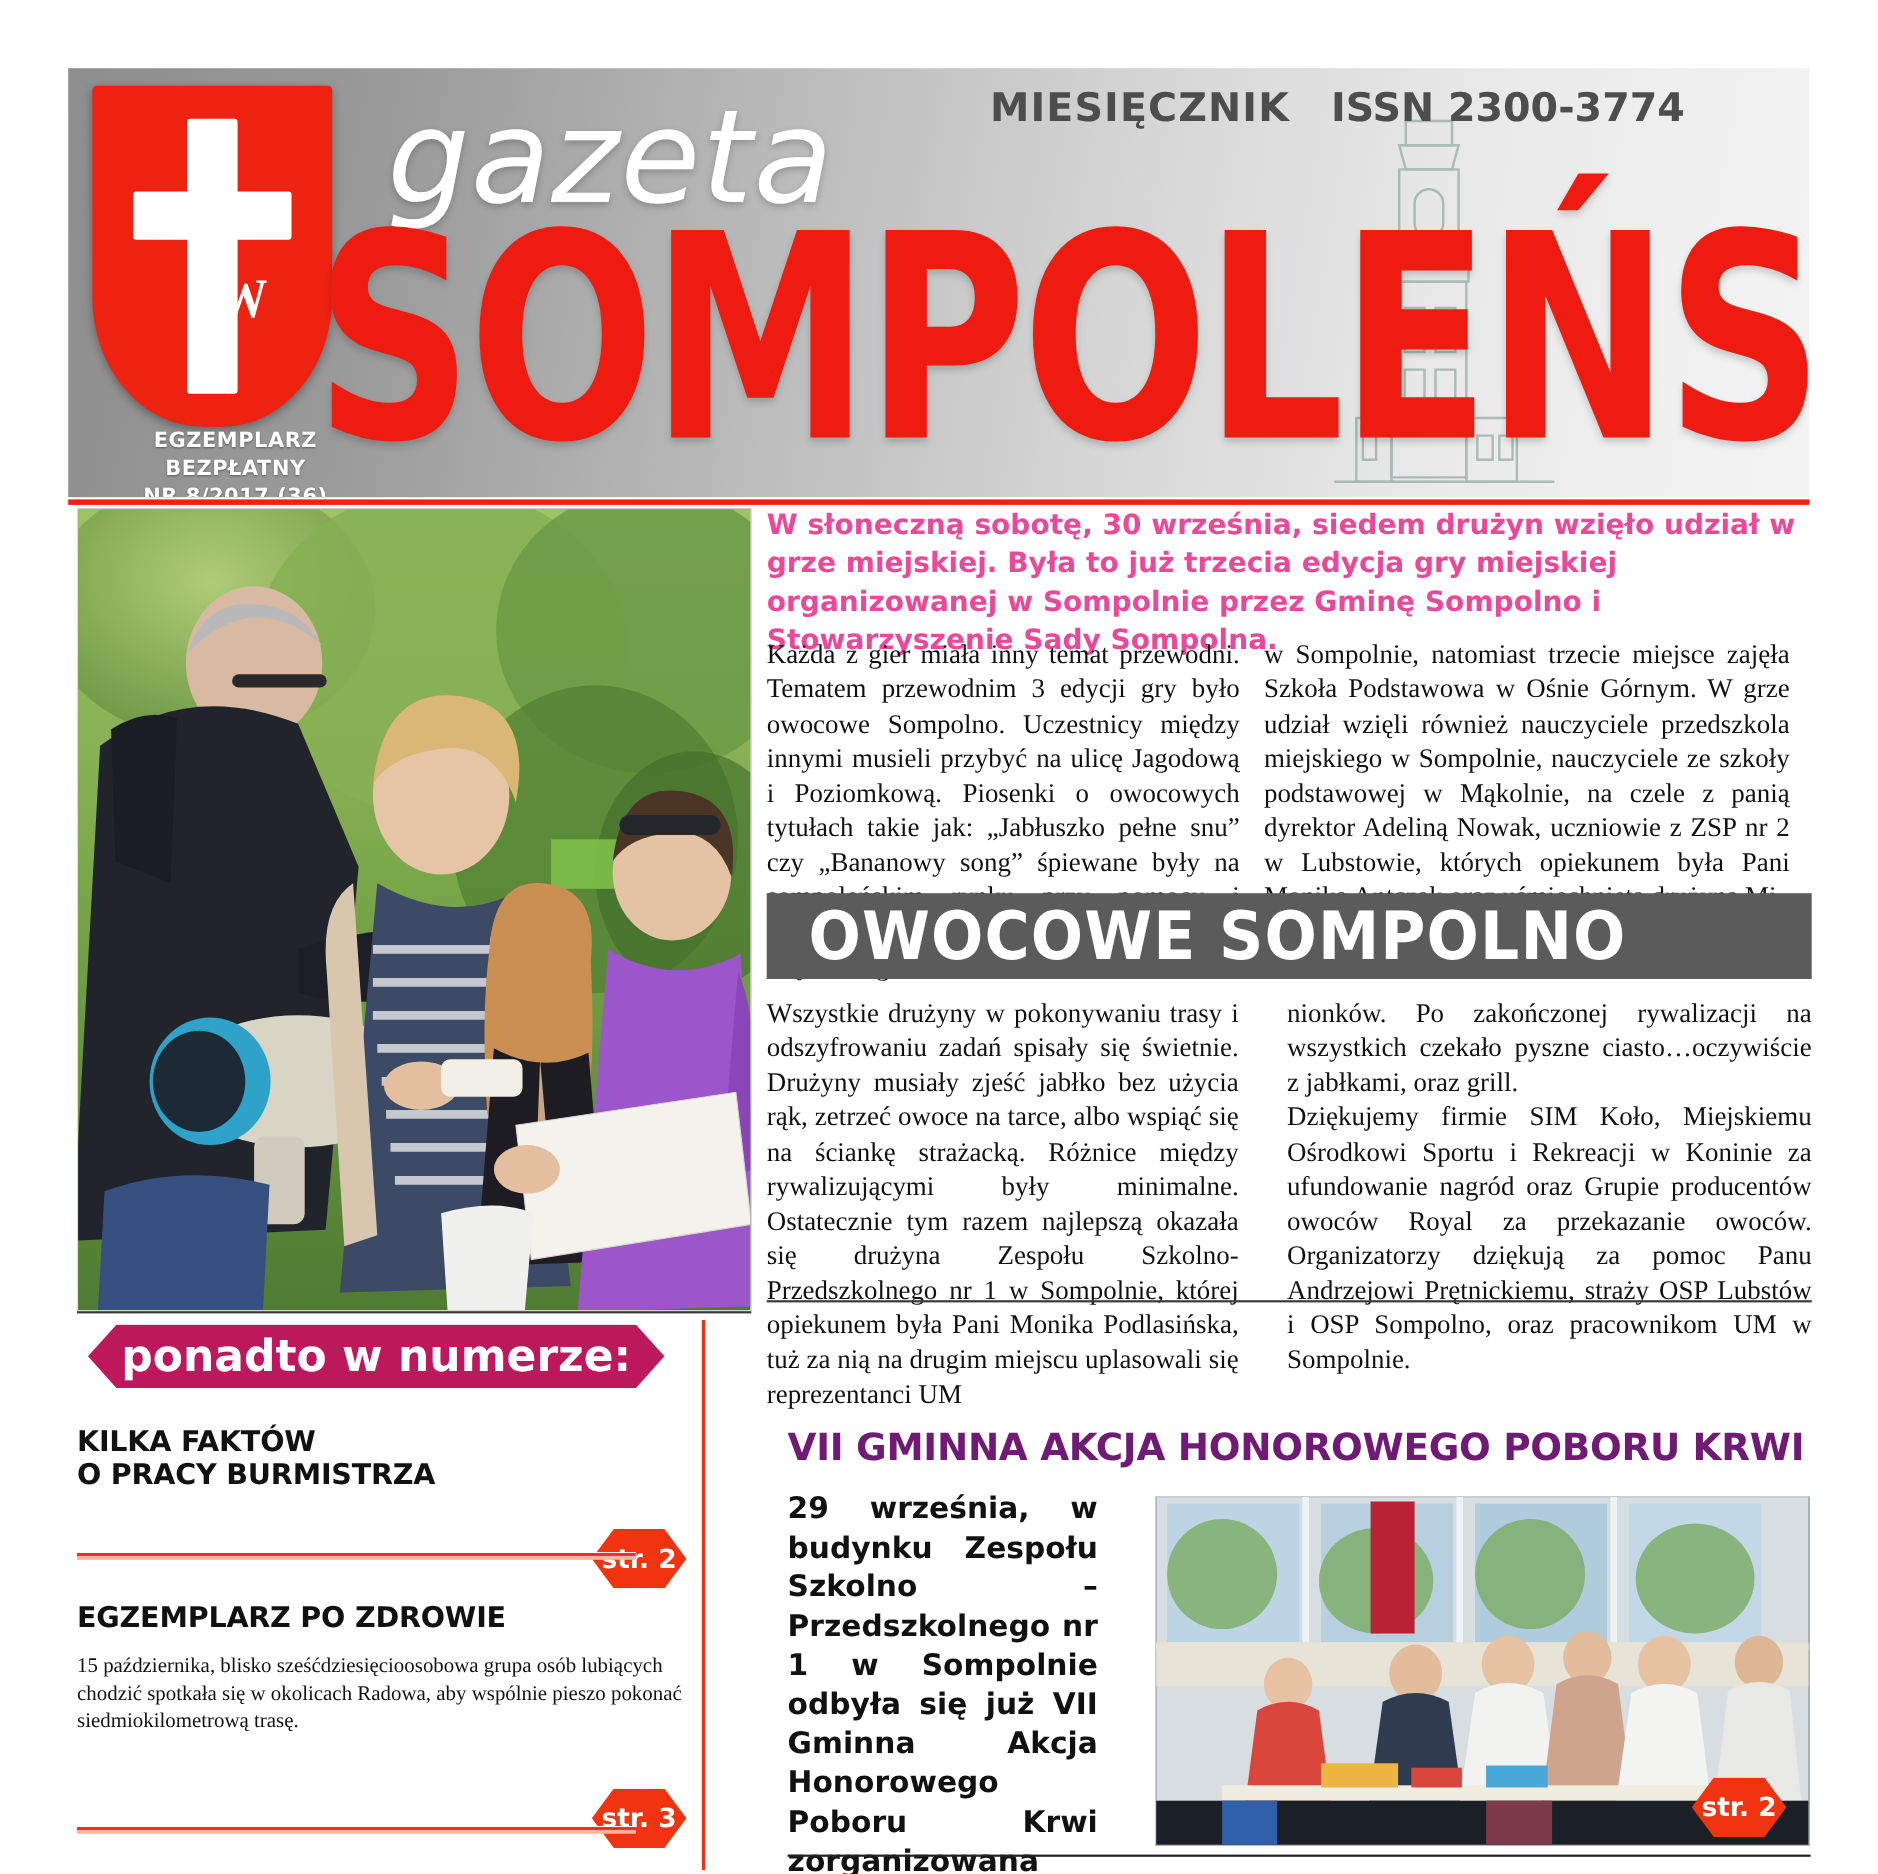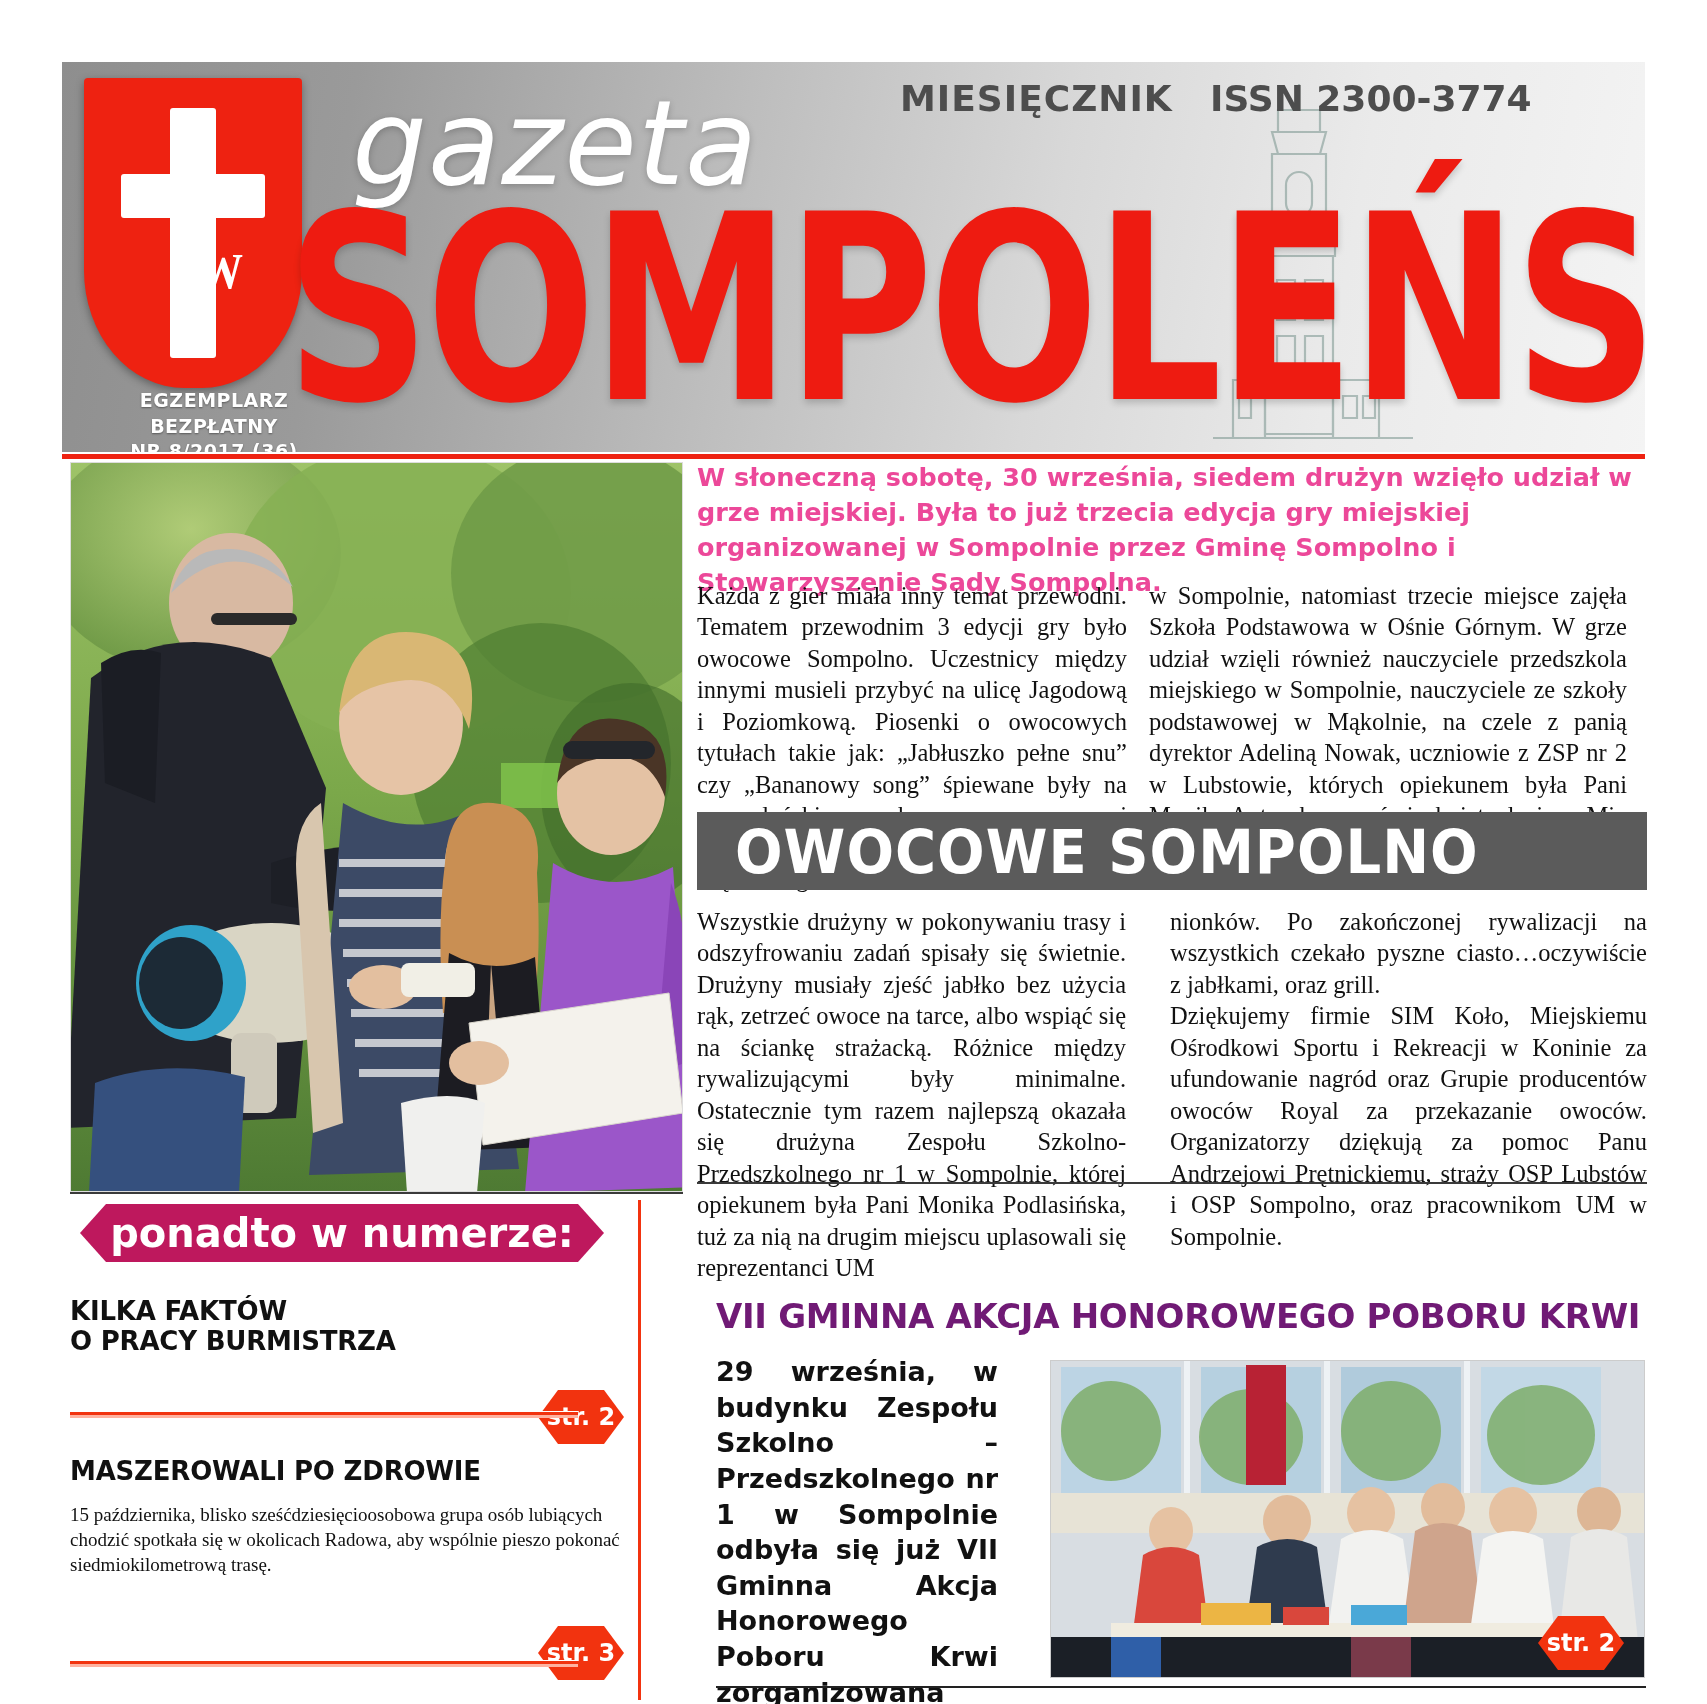--- a/index.html
+++ b/index.html
@@ -358,21 +358,21 @@
 </div>
 
 <div class="teaser-title" style="left:70px; top:1296px; width:560px;">
   <div>KILKA FAKTÓW</div>
   <div>O PRACY BURMISTRZA</div>
 </div>
 <div class="str-badge" style="left:538px; top:1390px;">str. 2</div>
 <div class="teaser-sep" style="left:70px; top:1411px; width:508px;"></div>
 
 <div class="teaser-title" style="left:70px; top:1456px; width:560px;">
-  <div>MASZEROWALI PO ZDROWIE</div>
+  <div>EGZEMPLARZ PO ZDROWIE</div>
 </div>
 <div class="teaser-body" style="left:70px; top:1502px; width:552px;">15 października, blisko sześćdziesięcioosobowa grupa osób lubiących chodzić spotkała się w okolicach Radowa, aby wspólnie pieszo pokonać siedmiokilometrową trasę.</div>
 <div class="str-badge" style="left:538px; top:1626px;">str. 3</div>
 <div class="teaser-sep" style="left:70px; top:1660px; width:508px;"></div>
 
 <div class="vert-div" style="left:638px; top:1200px; width:3px; height:500px;"></div>
 
 <div class="krew-head">VII GMINNA AKCJA HONOROWEGO POBORU KRWI</div>
 <div class="krew-lead">29 września, w budynku Zespołu Szkolno – Przedszkolnego  nr 1 w Sompolnie odbyła się już VII Gminna Akcja Honorowego Poboru Krwi zorganizowana przez Burmistrza Miasta Sompolno.</div>
 

